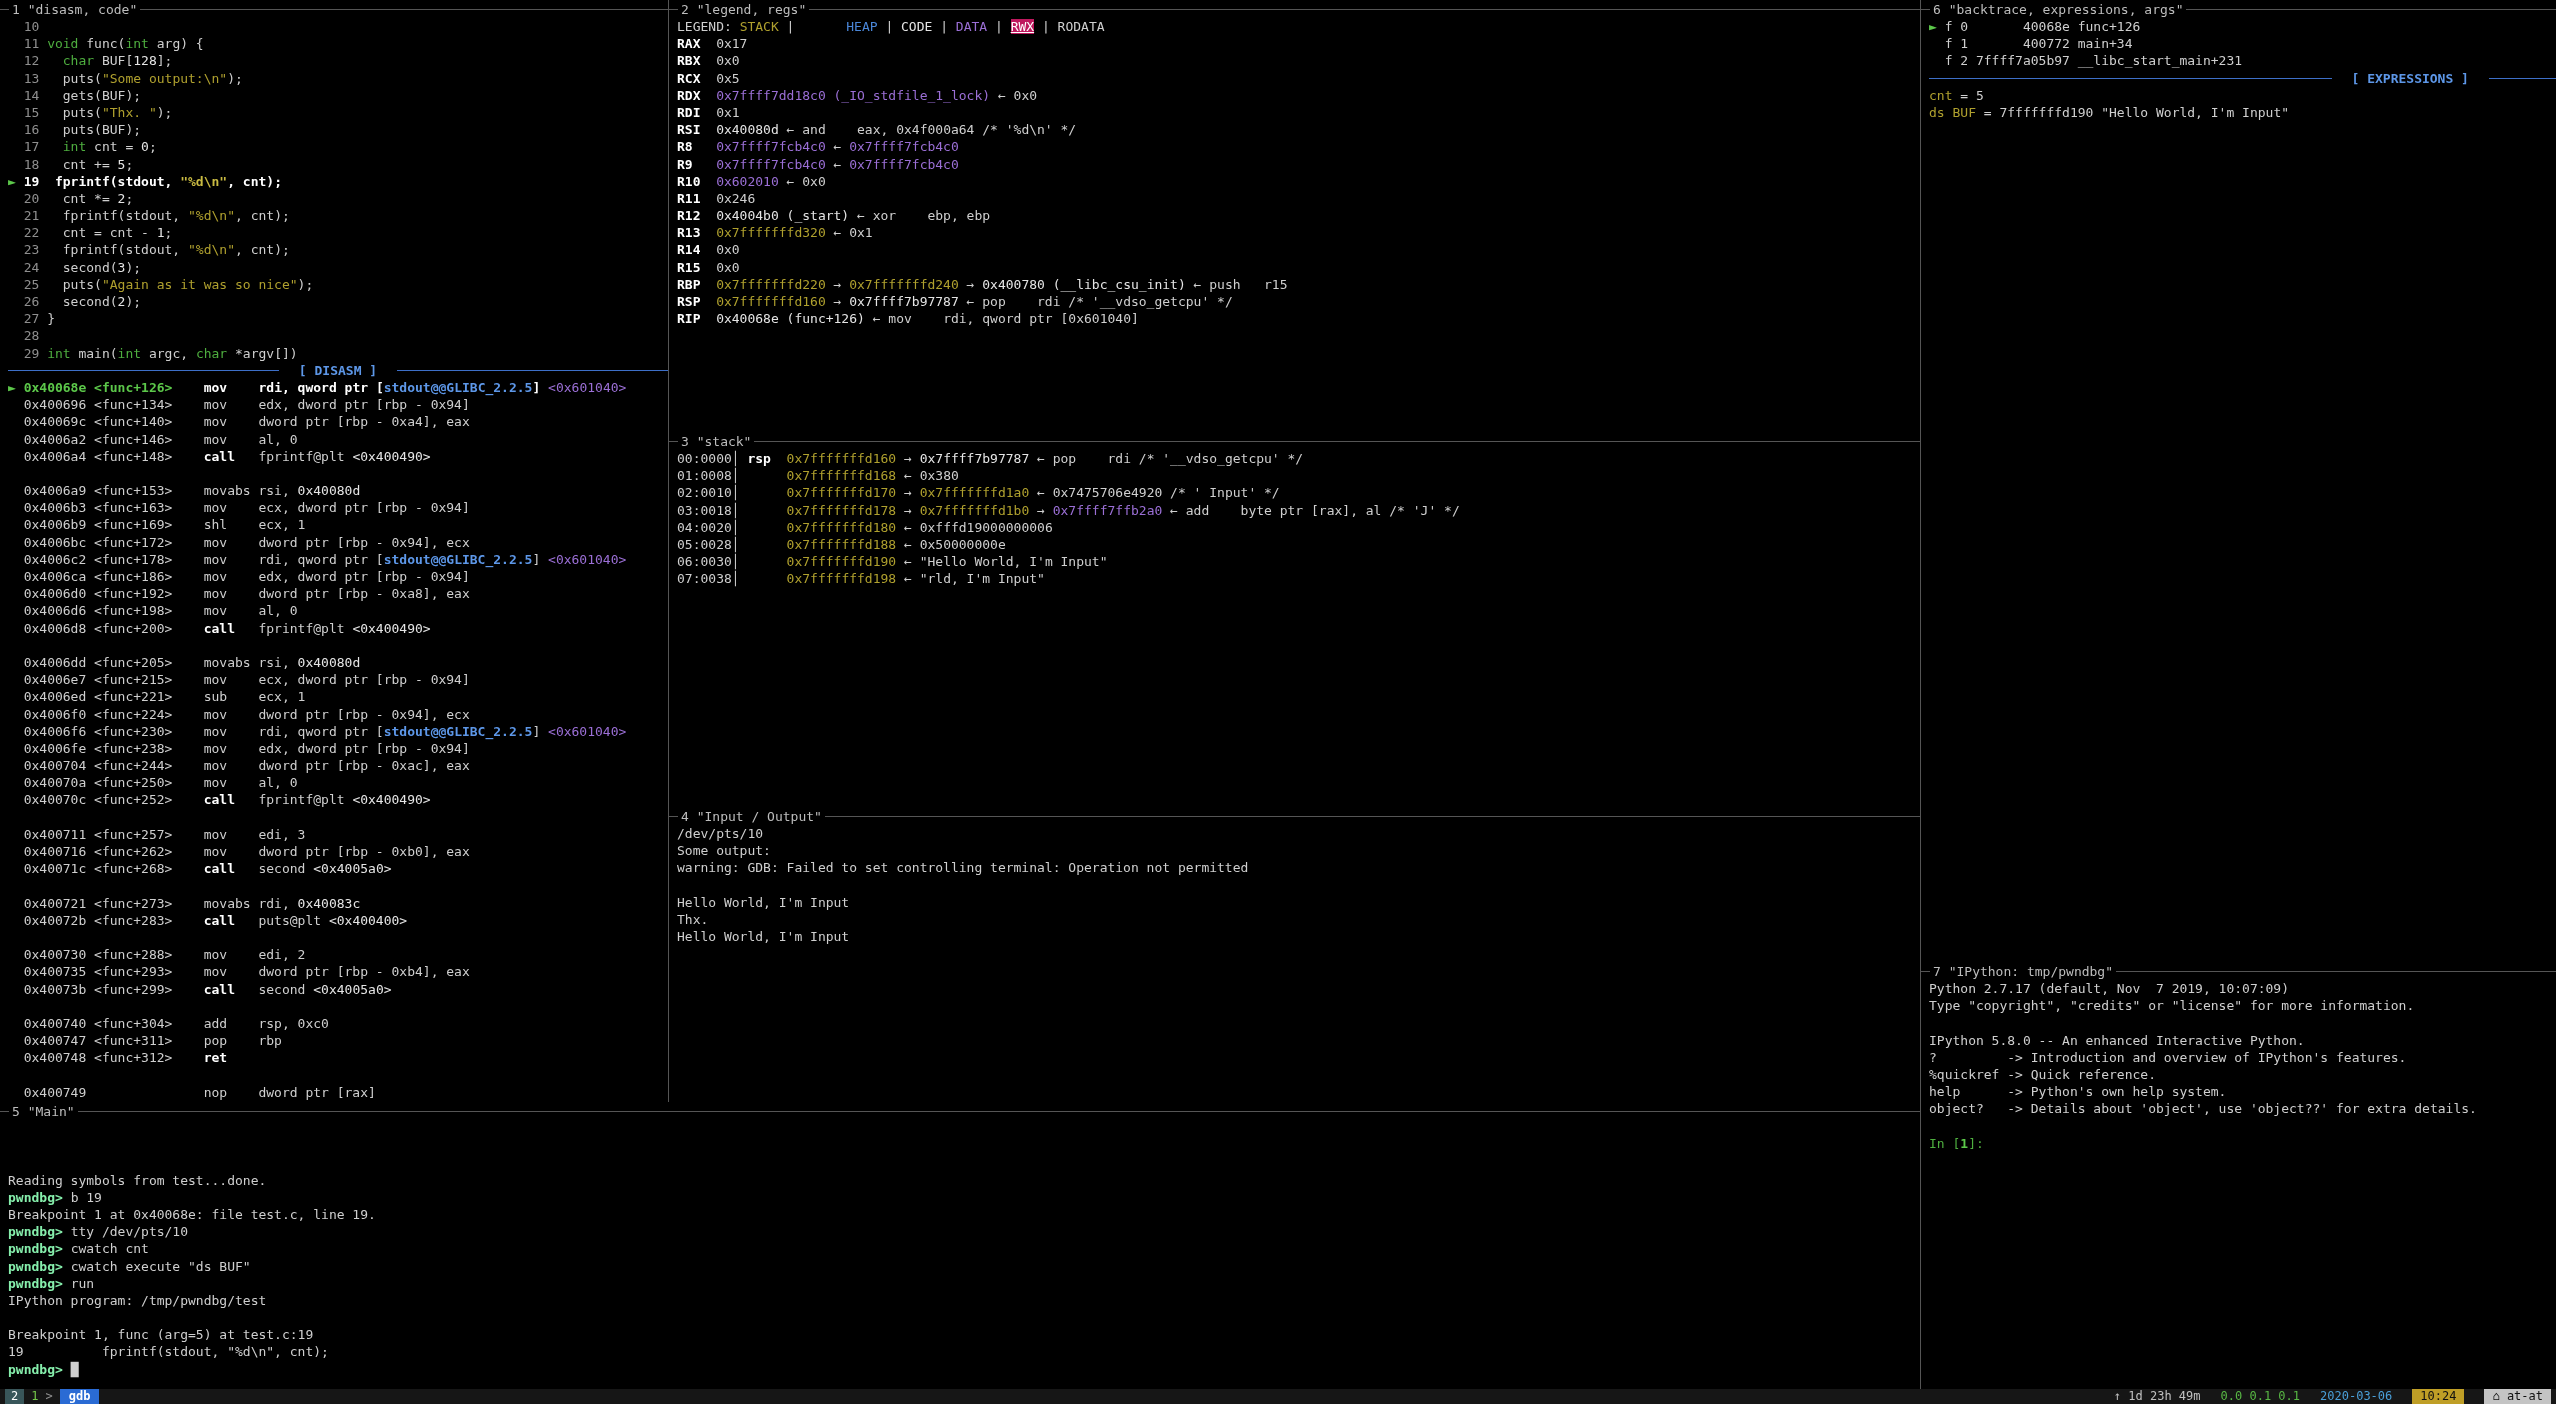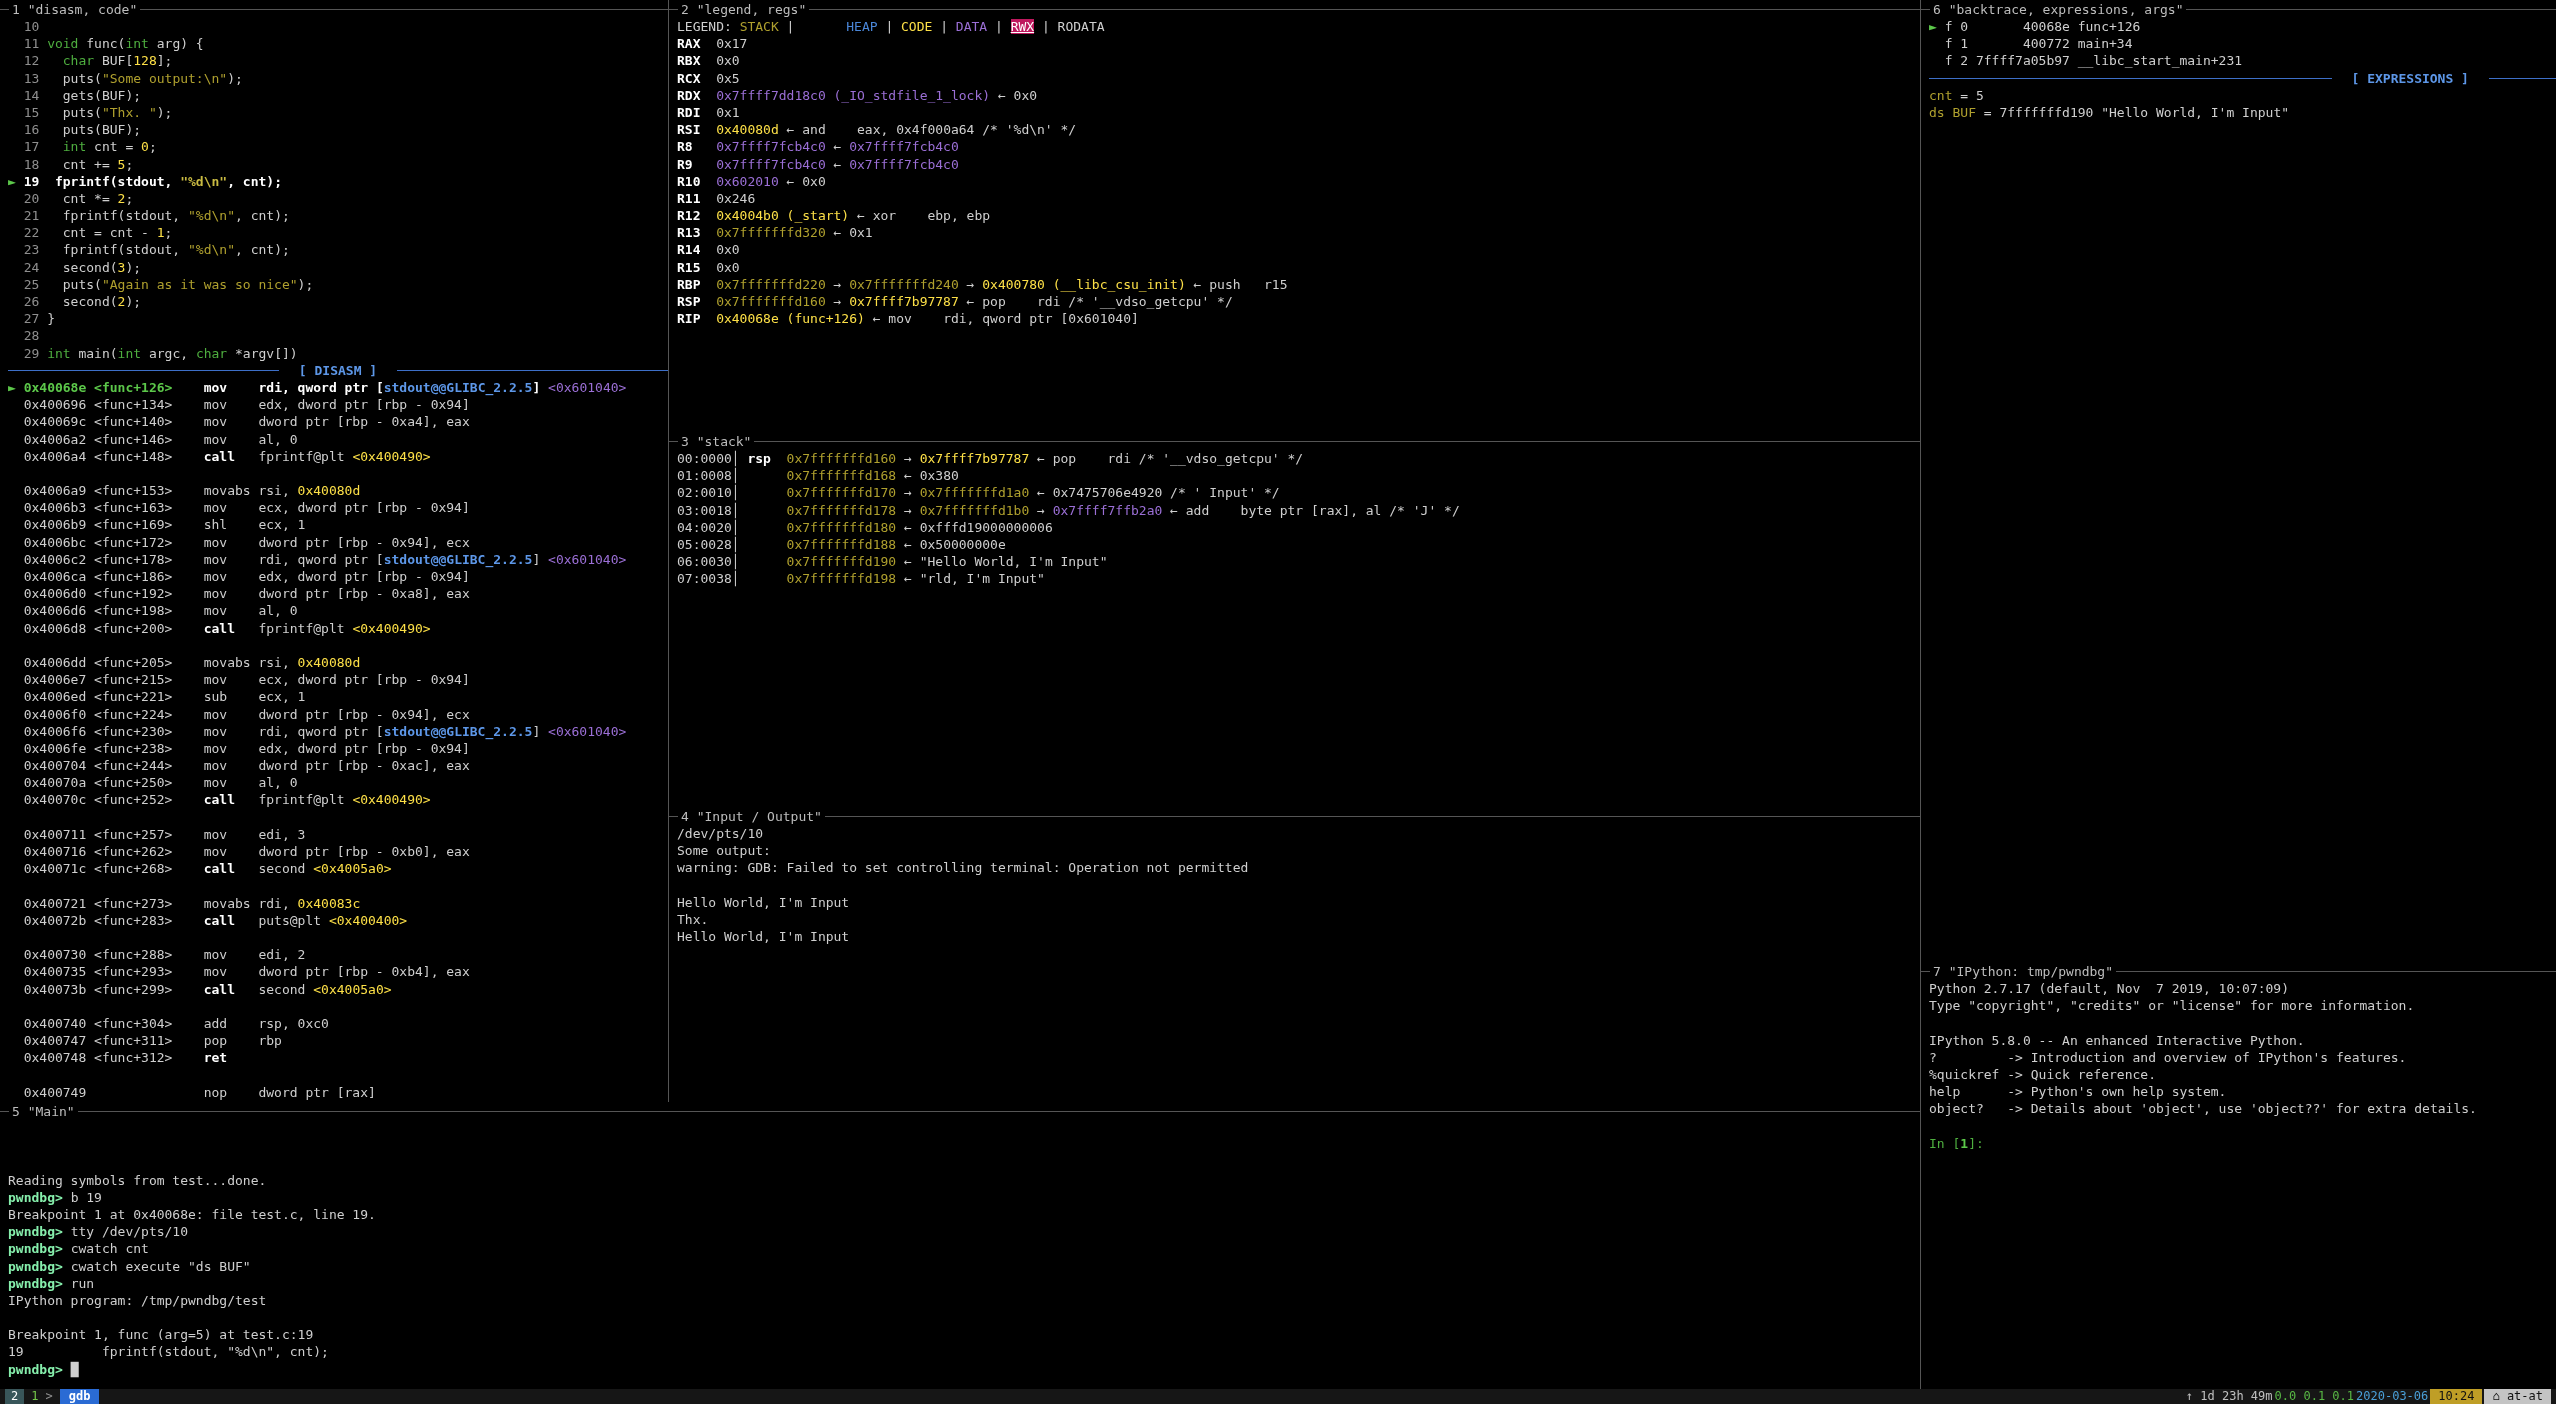--- a/index.html
+++ b/index.html
@@ -19,34 +19,34 @@
   .sep { display:flex; align-items:center; height:17.2px; white-space:pre;gap:14px; }
   .sep-line { border-top:1px solid #3d6fc8; }
   .f1 { flex:1; } .f6 { flex:6; }
   .sep-label { padding:0 6px; color:#5d97e8; font-weight:bold; }
 
   .d  { color:#cfcfcf; }
   .b  { color:#ffffff; font-weight:bold; }
   .gy { color:#8f8f8f; }
   .gn { color:#4eae3f; }
   .gnb{ color:#5cc84a; font-weight:bold; }
-  .rd { color:#fde047; }
+  .rd { color:#e5e5e5; }
   .yl { color:#afa02e; }
   .ylb{ color:#c9ba42; font-weight:bold; }
   .bl { color:#4a86d8;margin-left:44px; }
   .blb{ color:#5d97e8; font-weight:bold; }
   .pu { color:#9b6fd6; }
   .pr { color:#86efac; font-weight:bold; }
   .rwx{ color:#fff; background:#be185d; text-decoration:underline; }
 
   #statusbar { position:absolute; left:0; top:1389px; width:2556px; height:15px;
     background:#161616; display:flex; justify-content:space-between; align-items:center;
     font-size:12px; line-height:15px; padding:0 5px; }
   .sb-left { display:flex; gap:7px; align-items:center; }
-  .sb-right { display:flex; gap:2px; align-items:flex-end; }
+  .sb-right { display:flex; gap:20px; align-items:flex-end; }
   .sb-session { background:#39565a; color:#fff; padding:0 6px; }
   .sb-winidx { color:#74c74a; }
   .sb-sep { color:#8f8f8f; }
   .sb-win { background:#2a6bd4; color:#fff; padding:0 9px; font-weight:bold; }
   .sb-up { color:#c0c0c0; }
   .sb-load { color:#58b844; }
   .sb-date { color:#4a9fd8; }
   .sb-time { background:#bf9e26; color:#111; padding:0 8px; }
   .sb-host { background:#c4c4c4; color:#111; padding:0 8px; }
 </style>

